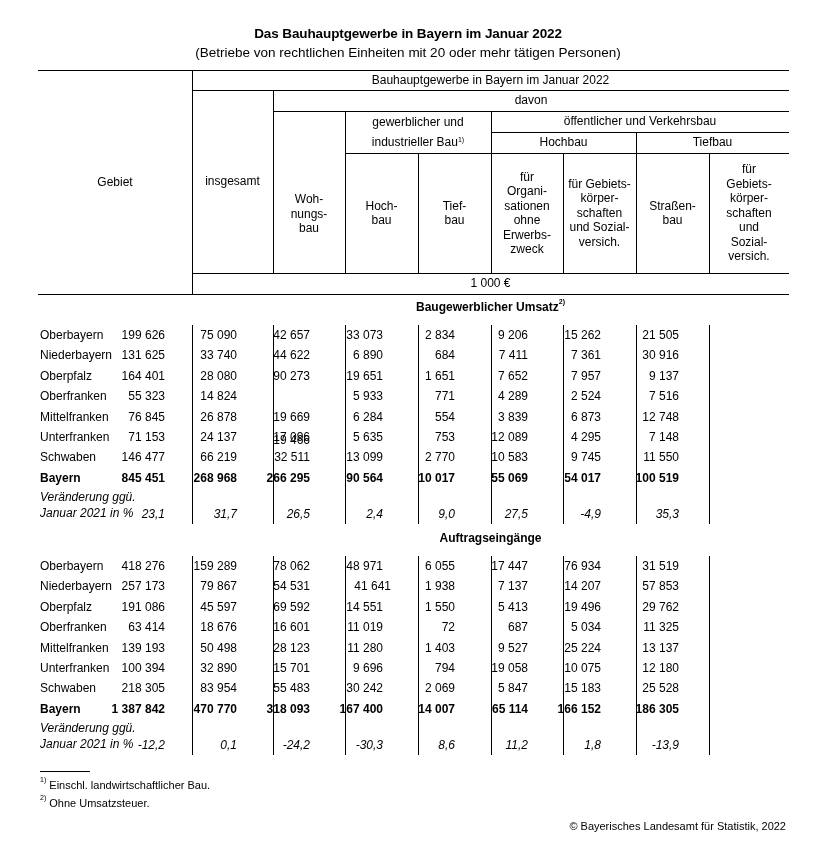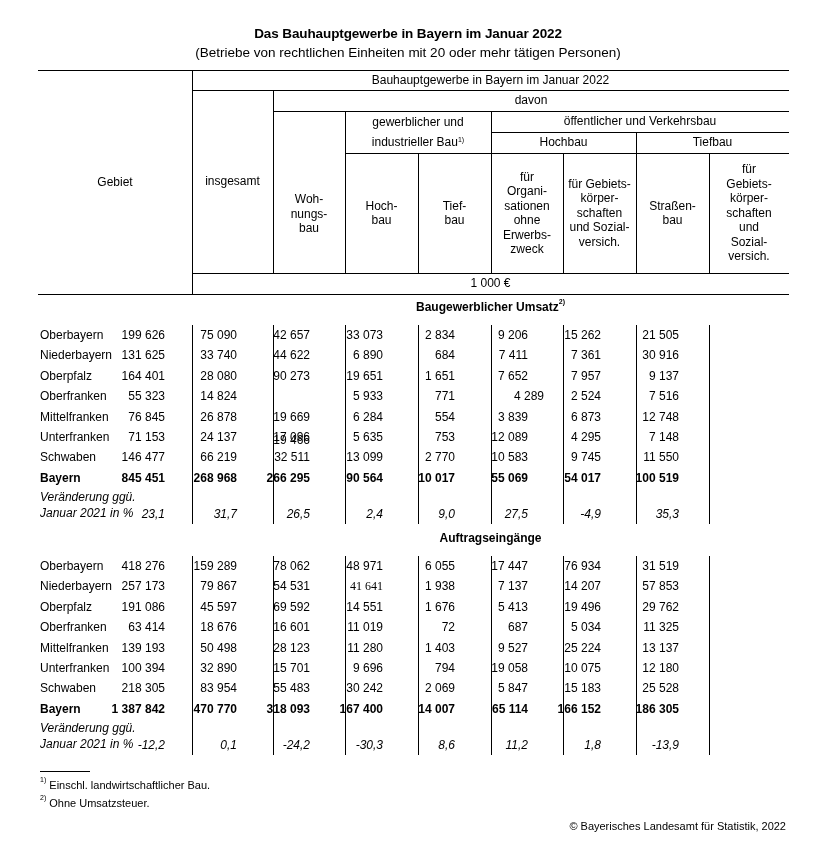--- a/index.html
+++ b/index.html
@@ -162,21 +162,21 @@
       <span class="v" style="right: 114px;">7 957</span>
       <span class="v" style="right: 36px;">9 137</span>
     </div>
     <div class="row" style="top:386.19999999999993px;">
       <span class="name">Oberfranken</span>
       <span class="v" style="right: 550px;">55 323</span>
       <span class="v" style="right: 478px;">14 824</span>
       <span class="v" style="right: 405px; margin-top: 44px;">19 466</span>
       <span class="v" style="right: 332px;">5 933</span>
       <span class="v" style="right: 260px;">771</span>
-      <span class="v" style="right: 171px; margin-left: 16px;">4 289</span>
+      <span class="v" style="right: 187px; margin-left: 16px;">4 289</span>
       <span class="v" style="right: 114px;">2 524</span>
       <span class="v" style="right: 36px;">7 516</span>
     </div>
     <div class="row" style="top:406.5999999999999px;">
       <span class="name">Mittelfranken</span>
       <span class="v" style="right: 550px;">76 845</span>
       <span class="v" style="right: 478px;">26 878</span>
       <span class="v" style="right: 405px;">19 669</span>
       <span class="v" style="right: 332px;">6 284</span>
       <span class="v" style="right: 260px;">554</span>
@@ -246,33 +246,33 @@
       <span class="v" style="right: 260px;">6 055</span>
       <span class="v" style="right: 187px;">17 447</span>
       <span class="v" style="right: 114px;">76 934</span>
       <span class="v" style="right: 36px;">31 519</span>
     </div>
     <div class="row" style="top:576.4px;">
       <span class="name">Niederbayern</span>
       <span class="v" style="right: 550px;">257 173</span>
       <span class="v" style="right: 478px;">79 867</span>
       <span class="v" style="right: 405px;">54 531</span>
-      <span class="v" style="right: 332px; font-family: Liberation Serif, serif;">41 641</span>
+      <span class="v" style="right: 324px;">41 641</span>
       <span class="v" style="right: 260px;">1 938</span>
       <span class="v" style="right: 187px;">7 137</span>
       <span class="v" style="right: 114px;">14 207</span>
       <span class="v" style="right: 36px;">57 853</span>
     </div>
     <div class="row" style="top:596.8px;">
       <span class="name">Oberpfalz</span>
       <span class="v" style="right: 550px;">191 086</span>
       <span class="v" style="right: 478px;">45 597</span>
       <span class="v" style="right: 405px;">69 592</span>
       <span class="v" style="right: 332px;">14 551</span>
-      <span class="v" style="right: 260px;">1 676</span>
+      <span class="v" style="right: 260px;">1 550</span>
       <span class="v" style="right: 187px;">5 413</span>
       <span class="v" style="right: 114px;">19 496</span>
       <span class="v" style="right: 36px;">29 762</span>
     </div>
     <div class="row" style="top:617.1999999999999px;">
       <span class="name">Oberfranken</span>
       <span class="v" style="right: 550px;">63 414</span>
       <span class="v" style="right: 478px;">18 676</span>
       <span class="v" style="right: 405px;">16 601</span>
       <span class="v" style="right: 332px;">11 019</span>

